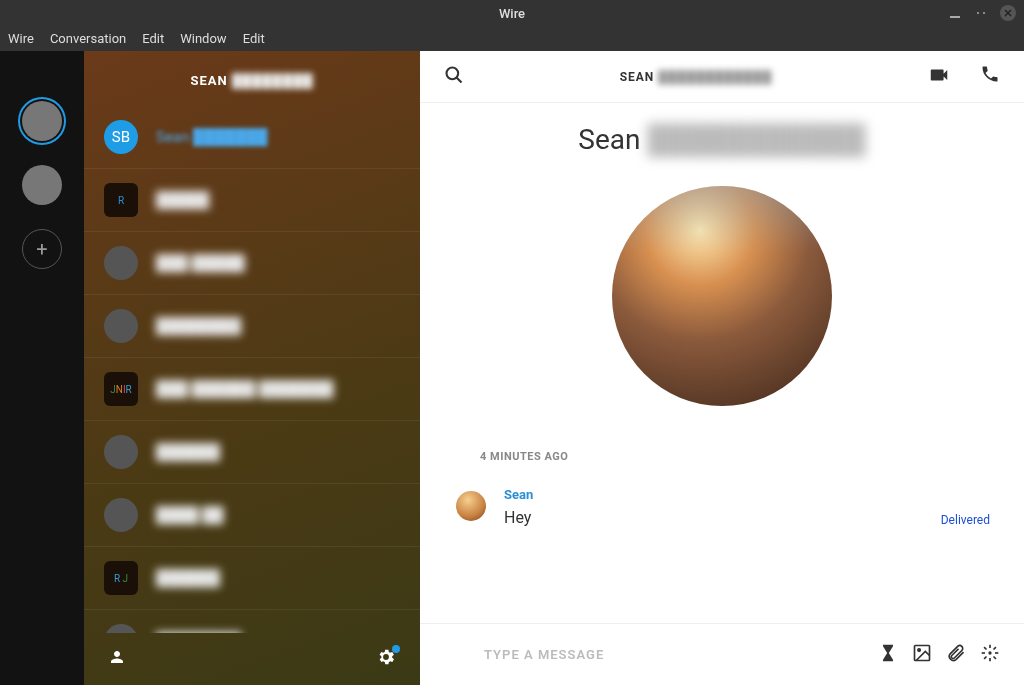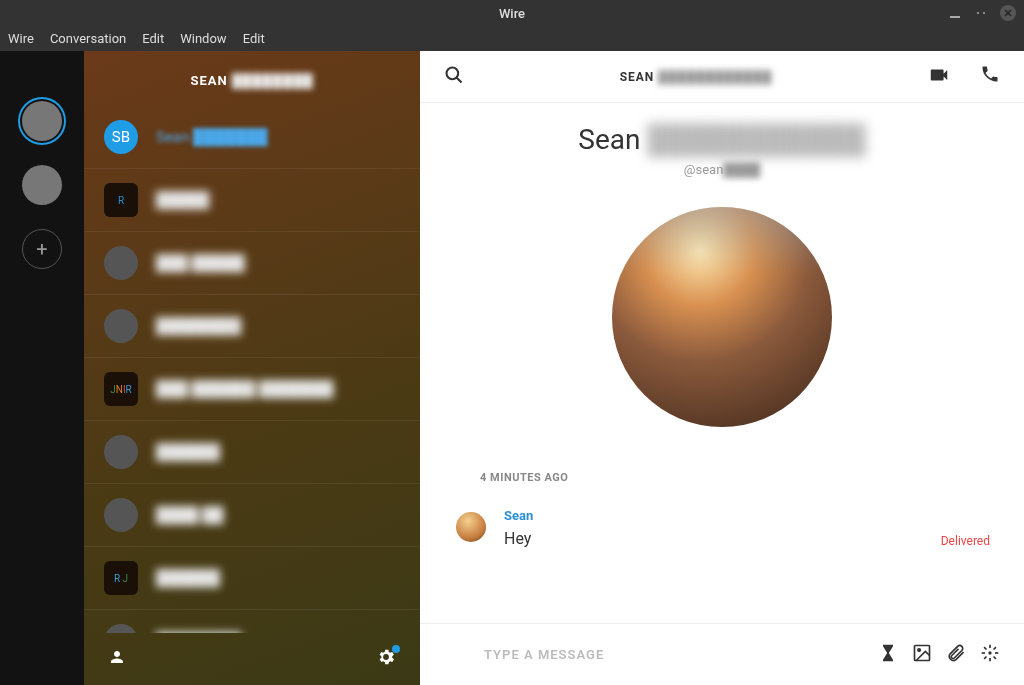--- a/index.html
+++ b/index.html
@@ -44,21 +44,21 @@
   .profile-handle .blur { filter:blur(3px);}
   .profile-pic { width:220px; height:220px; border-radius:50%; margin:30px auto 0; background: radial-gradient(circle at 40% 20%, #ffe8b0 0%, #d89050 25%, #8b5a3c 50%, #3a2418 100%); position:relative; overflow:hidden;}
   .profile-pic::before { content:""; position:absolute; inset:0; background: linear-gradient(180deg, rgba(135,170,200,0.4) 0%, transparent 30%);}
   .time-sep { padding:14px 60px; color:#888; font-size:11px; font-weight:700; letter-spacing:0.5px; }
   .msg-block { display:flex; padding:10px 24px 0 36px; gap:18px; }
   .msg-av { width:30px; height:30px; border-radius:50%; background:#e8c070; flex-shrink:0; margin-top:4px;}
   .msg-content { flex:1; }
   .msg-sender { color:#2b8fd6; font-size:13px; font-weight:700; margin-bottom:6px; }
   .msg-text { color:#333; font-size:16px; margin-bottom:12px; }
   .msg-row { display:flex; justify-content:space-between; align-items:center; padding-right:10px;}
-  .delivered { color:#ef4444; font-size:12px; }
+  .delivered { color:#1d4ed8; font-size:12px; }
   .composer { height:62px; border-top:1px solid #eee; display:flex; align-items:center; padding:0 24px; gap:14px; }
   .composer-input { flex:1; border:none; outline:none; font-size:13px; letter-spacing:1px; color:#333; padding-left:40px;}
   .composer-input::placeholder { color:#bbb; font-weight:600;}
   .composer .icn { color:#333; cursor:pointer; }
   
   .av-img1 { background: radial-gradient(circle at 40% 30%, #f5d090 0%, #c88040 60%, #704020 100%); }
   .av-img2 { background: radial-gradient(circle, #5a6a8a 0%, #2a3a4a 100%); }
   .av-img3 { background: conic-gradient(#d04040, #40a040, #4040d0, #d0d040, #d04040); }
   .av-img4 { background: linear-gradient(#a8d8f0 0%, #a8d8f0 50%, #d8b878 50%, #d8b878 100%); }
   .av-img5 { background: radial-gradient(circle at 50% 30%, #fafafa 0%, #ccc 60%, #888 100%); }
@@ -197,23 +197,20 @@
         </span>
       </div>
     </div>
 
     <div class="main-body">
       <div class="profile">
         <div class="profile-name">
           <span>Sean</span>
           <span class="blur">███████████</span>
         </div>
-        <div class="profile-handle">
-          <span>@sean</span><span class="blur">████</span>
-        </div>
         <div class="profile-pic"></div>
       </div>
 
       <div class="time-sep">4 MINUTES AGO</div>
 
       <div class="msg-block">
         <div class="msg-av av-img1"></div>
         <div class="msg-content">
           <div class="msg-sender">Sean</div>
           <div class="msg-row">

